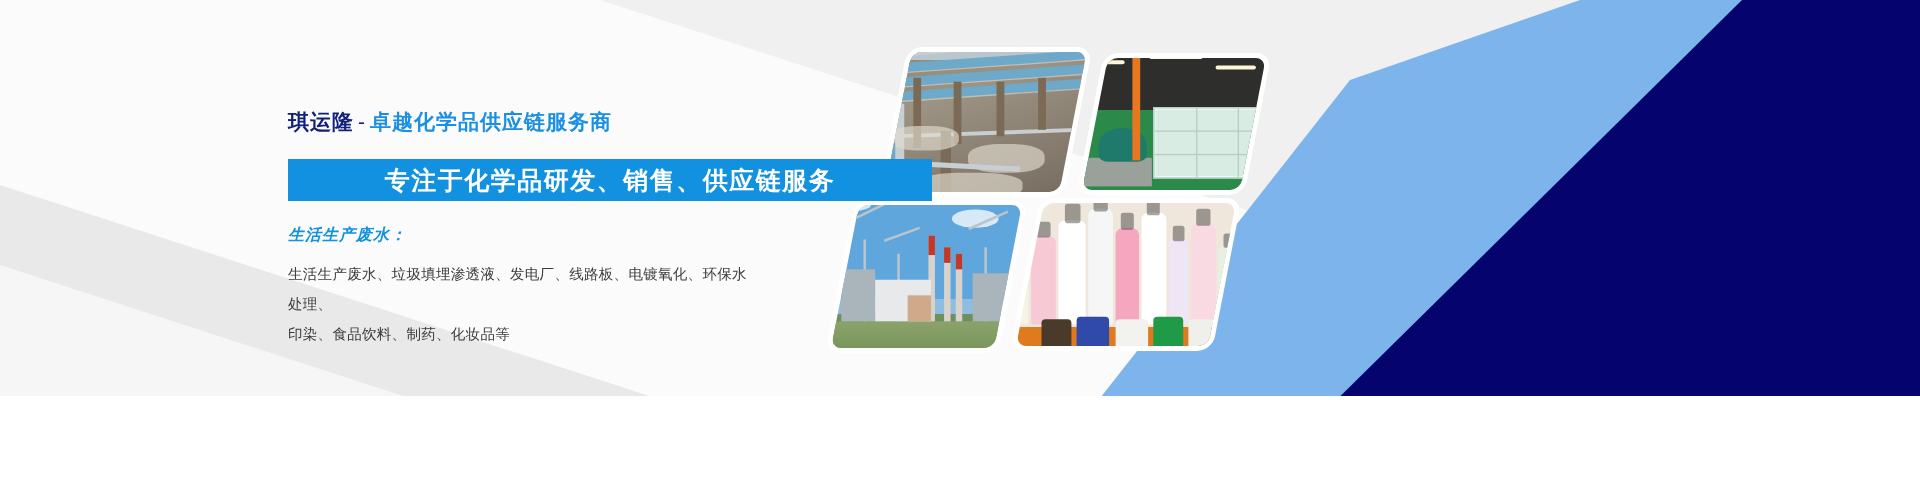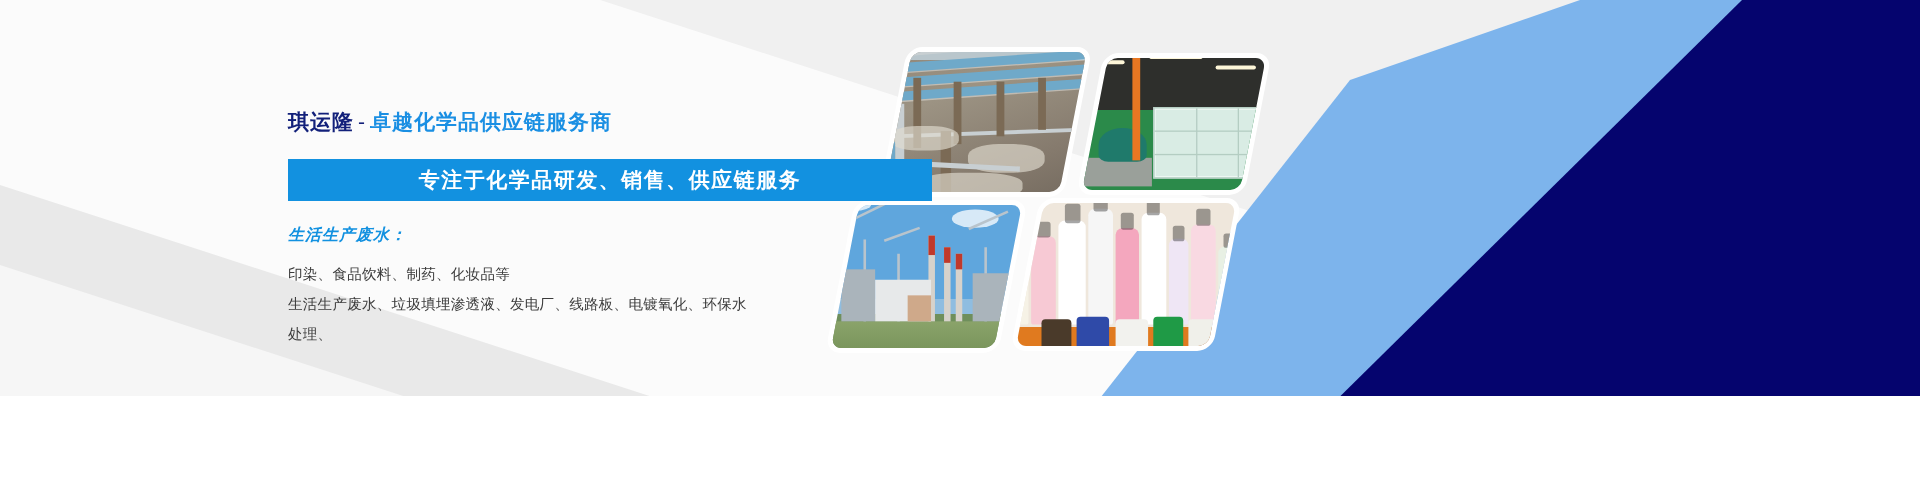--- a/index.html
+++ b/index.html
@@ -87,21 +87,21 @@
     position:absolute;
     top:159px; left:0;
     width:644px; height:42px;
     background:#1291e0;
     display:flex;
     align-items:center;
     justify-content:center;
   }
   .blue-band span {
     color:#ffffff;
-    font-size:21px;
+    font-size:25px;
     font-weight:bold;
     letter-spacing:1.5px;
     white-space:nowrap;
   }
 
   .apply-title {
     position:absolute;
     top:225px; left:0;
     color:#1291e0;
     font-size:16px;
@@ -348,19 +348,19 @@
       <span class="brand">琪运隆</span><span class="dash">-</span><span class="tag">卓越化学品供应链服务商</span>
     </div>
 
     <div class="blue-band">
       <span>专注于化学品研发、销售、供应链服务</span>
     </div>
 
     <div class="apply-title">生活生产废水：</div>
 
     <div class="apply-body">
+      <div>生活生产废水、垃圾填埋渗透液、发电厂、线路板、电镀氧化、环保水处理、</div>
       <div>印染、食品饮料、制药、化妆品等</div>
-      <div>生活生产废水、垃圾填埋渗透液、发电厂、线路板、电镀氧化、环保水处理、</div>
     </div>
 
   </div>
 
 </div>
 
 </body></html>

